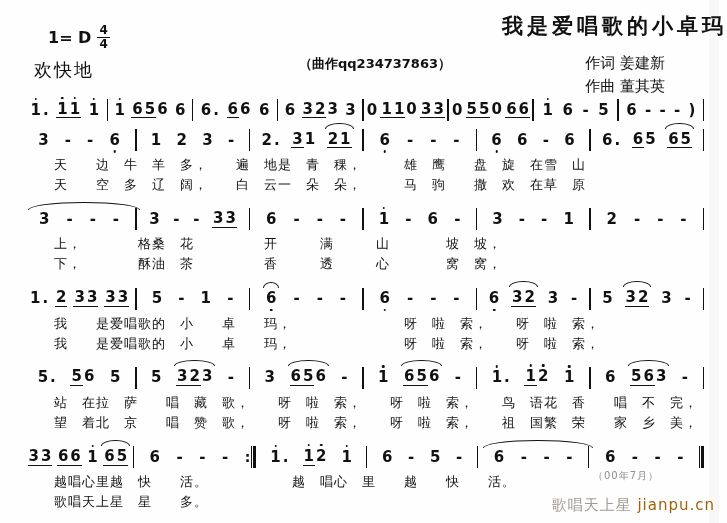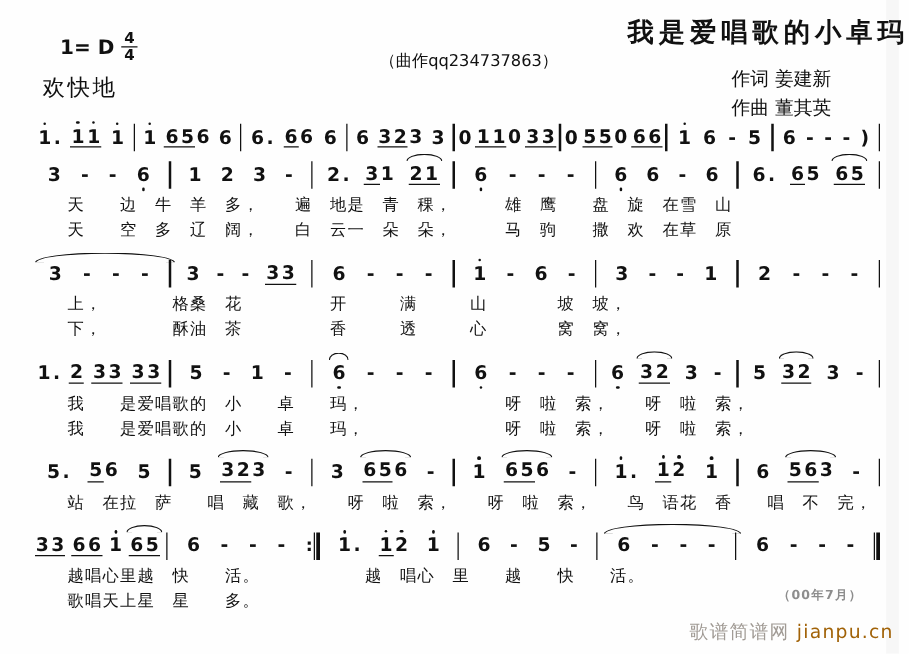--- a/index.html
+++ b/index.html
@@ -8,21 +8,21 @@
     background:#fff; color:#111; position:relative; overflow:hidden;
     font-family:"DejaVu Sans","Liberation Sans",sans-serif;
   }
   .page { position:relative; width:727px; height:523px; background:#fefefe; }
   .scan-strip { position:absolute; right:8px; top:0; width:10px; height:100%; background:#f1f1f1; opacity:.6; }
 
   
   .hdr { position:relative; height:92px; }
   .title { text-align:right; padding-top:12px; font-size:21px; font-weight:bold; letter-spacing:4px;
            font-family:"DejaVu Serif","Liberation Serif",serif; }
-  .subtitle { text-align:center; font-size:13px; font-weight:normal; margin-top:0;padding-left:23px; }
+  .subtitle { text-align:center; font-size:13px; font-weight:bold; margin-top:15px;padding-left:23px; }
   .keyblock { position:absolute; left:28px; top:24px; font-size:16px; font-weight:bold; display:flex; align-items:center; gap:6px;margin-left:20px; }
   .frac { display:inline-flex; flex-direction:column; align-items:center; font-size:12px; line-height:1.1; font-weight:bold; }
   .frac .ft { border-bottom:1.4px solid #111; padding:0 2px; }
   .tempo { position:absolute; left:34px; top:58px; font-size:18px; letter-spacing:2px; }
   .credits { position:absolute; right:62px; top:52px; font-size:15px; text-align:left; line-height:1.5; }
 
   
   .score { padding:0 22px 0 24px; }
   .system { display:flex; align-items:center; height:30px; padding-top:6px; }
   .measure { flex:1 1 0; min-width:0; display:flex; align-items:center; justify-content:space-evenly; position:relative; }
@@ -38,21 +38,21 @@
   .arc-wide { position:absolute; top:-10px; left:4px; right:-6px; height:8px;
          border:1.4px solid #111; border-bottom:none; border-radius:100% 100% 0 0/200% 200% 0 0; }
   .bar { width:1.4px; height:22px; background:#111; flex:0 0 auto; margin:0 1px; }
   .bar-final { width:5px; height:22px; border-left:1.4px solid #111; border-right:3px solid #111; flex:0 0 auto; margin:0 1px; }
   .rep-dots { font-weight:bold; font-size:14px; margin:0 0 0 2px; flex:0 0 auto; }
 
   .lyrics { padding:3px 0 6px 30px; }
   .lyrics .lrow { font-size:13px; line-height:1.55; white-space:pre; letter-spacing:1px; }
 
   
-  .datenote { position:absolute; right:37px; bottom:40px; font-size:10px; color:#8d8d8d; letter-spacing:1px;font-weight:bold; }
+  .datenote { position:absolute; right:68px; bottom:40px; font-size:10px; color:#8d8d8d; letter-spacing:1px; }
   .watermark { position:absolute; right:12px; bottom:8px; font-size:15px; letter-spacing:1px; }
 </style>
 </head>
 <body>
 
 <div class="page">
   <div class="scan-strip"></div>
 
   <div class="hdr">
     <div class="title">我是爱唱歌的小卓玛</div>
@@ -562,20 +562,21 @@
             <span class="ch">3</span>
           </span>
           <span class="tok">
             <span class="ch">-</span>
           </span>
         </span>
         <span class="bar"></span>
       </div>
       <div class="lyrics">
         <div class="lrow">站　在拉　萨　　唱　藏　歌，　　呀　啦　索，　　呀　啦　索，　　鸟　语花　香　　唱　不　完，</div>
+        <div class="lrow">望　着北　京　　唱　赞　歌，　　呀　啦　索，　　呀　啦　索，　　祖　国繁　荣　　家　乡　美，</div>
       </div>
       <div class="system">
         <span class="measure">
           <span class="tok">
             <span class="ug"><span class="ch">3</span><span class="ch">3</span></span>
           </span>
           <span class="tok">
             <span class="ug"><span class="ch">6</span><span class="ch">6</span></span>
           </span>
           <span class="tok">
@@ -665,16 +666,16 @@
         <span class="bar-final"></span>
       </div>
       <div class="lyrics">
         <div class="lrow">越唱心里越　快　　活。　　　　　　越　唱心　里　　越　　快　　活。</div>
         <div class="lrow">歌唱天上星　星　　多。</div>
       </div>
     </div>
 
   <div class="datenote">（00年7月）</div>
   <div class="watermark">
-    <span id="wm-site" style="color: rgb(160, 154, 148);">歌谱简谱网</span>
+    <span id="wm-site" style="color: rgb(160, 154, 148);">歌唱天上星</span>
     <span id="wm-domain" style="color: #a16207;">jianpu.cn</span>
   </div>
 </div>
 
 </body></html>

